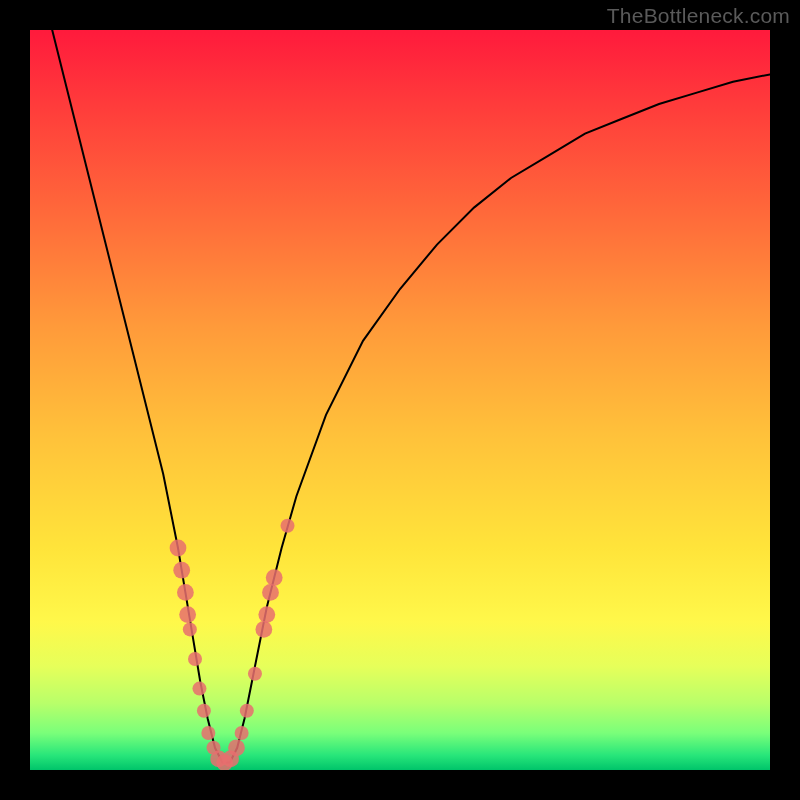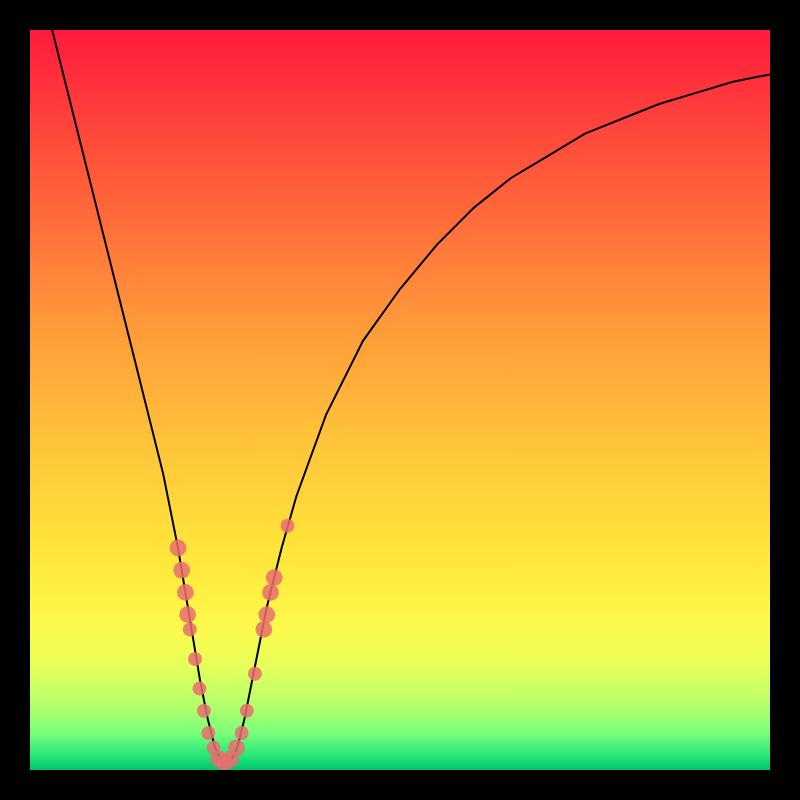--- a/index.html
+++ b/index.html
@@ -82,13 +82,14 @@
           <circle cx="216.82" cy="680.80" r="7" fill="#e76f6f" fill-opacity="0.85"></circle>
           <circle cx="224.96" cy="643.80" r="7" fill="#e76f6f" fill-opacity="0.85"></circle>
           <circle cx="233.84" cy="599.40" r="8.4" fill="#e76f6f" fill-opacity="0.85"></circle>
           <circle cx="236.80" cy="584.60" r="8.4" fill="#e76f6f" fill-opacity="0.85"></circle>
           <circle cx="240.50" cy="562.40" r="8.4" fill="#e76f6f" fill-opacity="0.85"></circle>
           <circle cx="244.20" cy="547.60" r="8.4" fill="#e76f6f" fill-opacity="0.85"></circle>
           <circle cx="257.52" cy="495.80" r="7" fill="#e76f6f" fill-opacity="0.85"></circle>
         </g>
     </svg>
   </div>
+  <div class="watermark">TheBottleneck.com</div>
 </div>
 
 </body></html>

